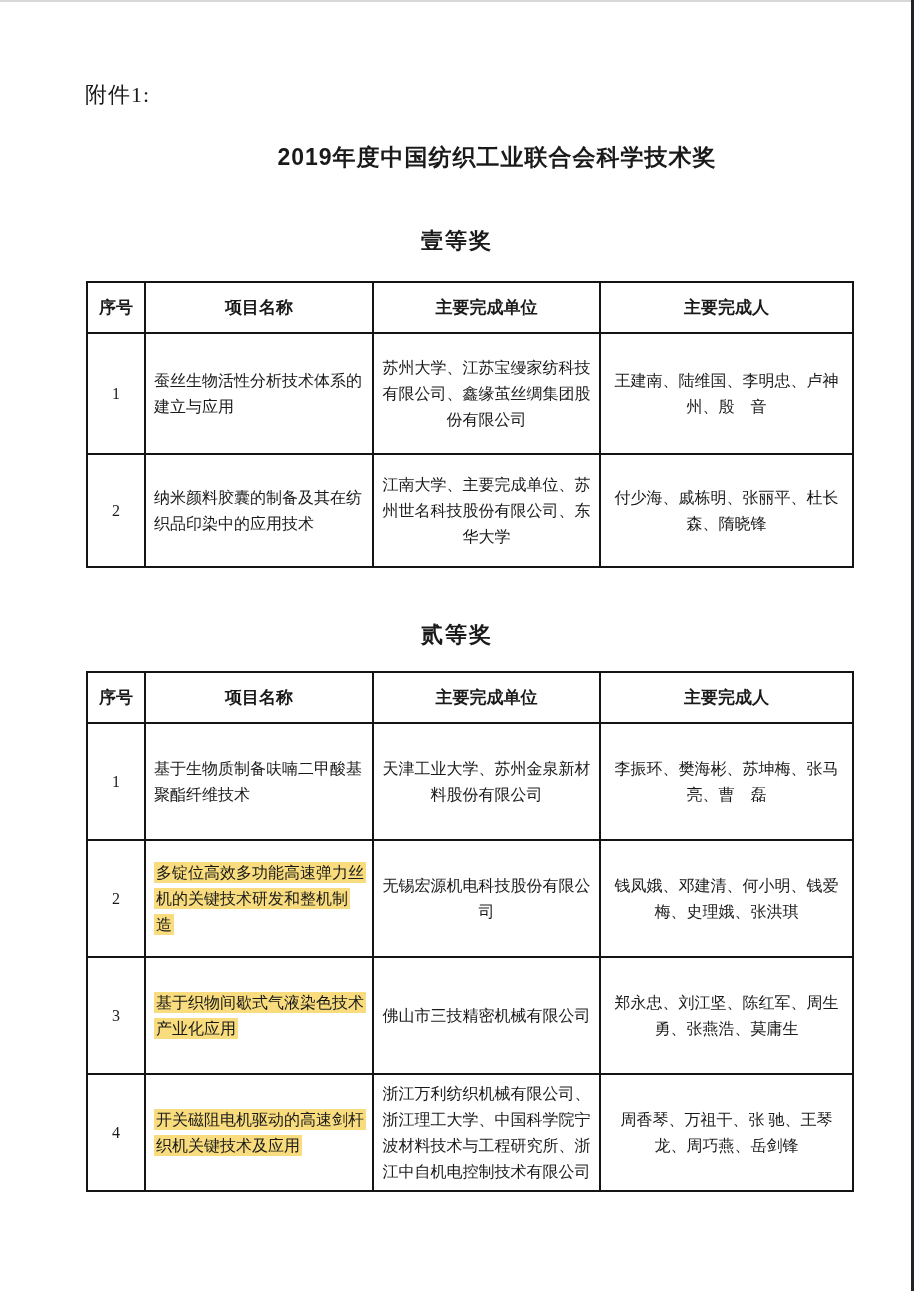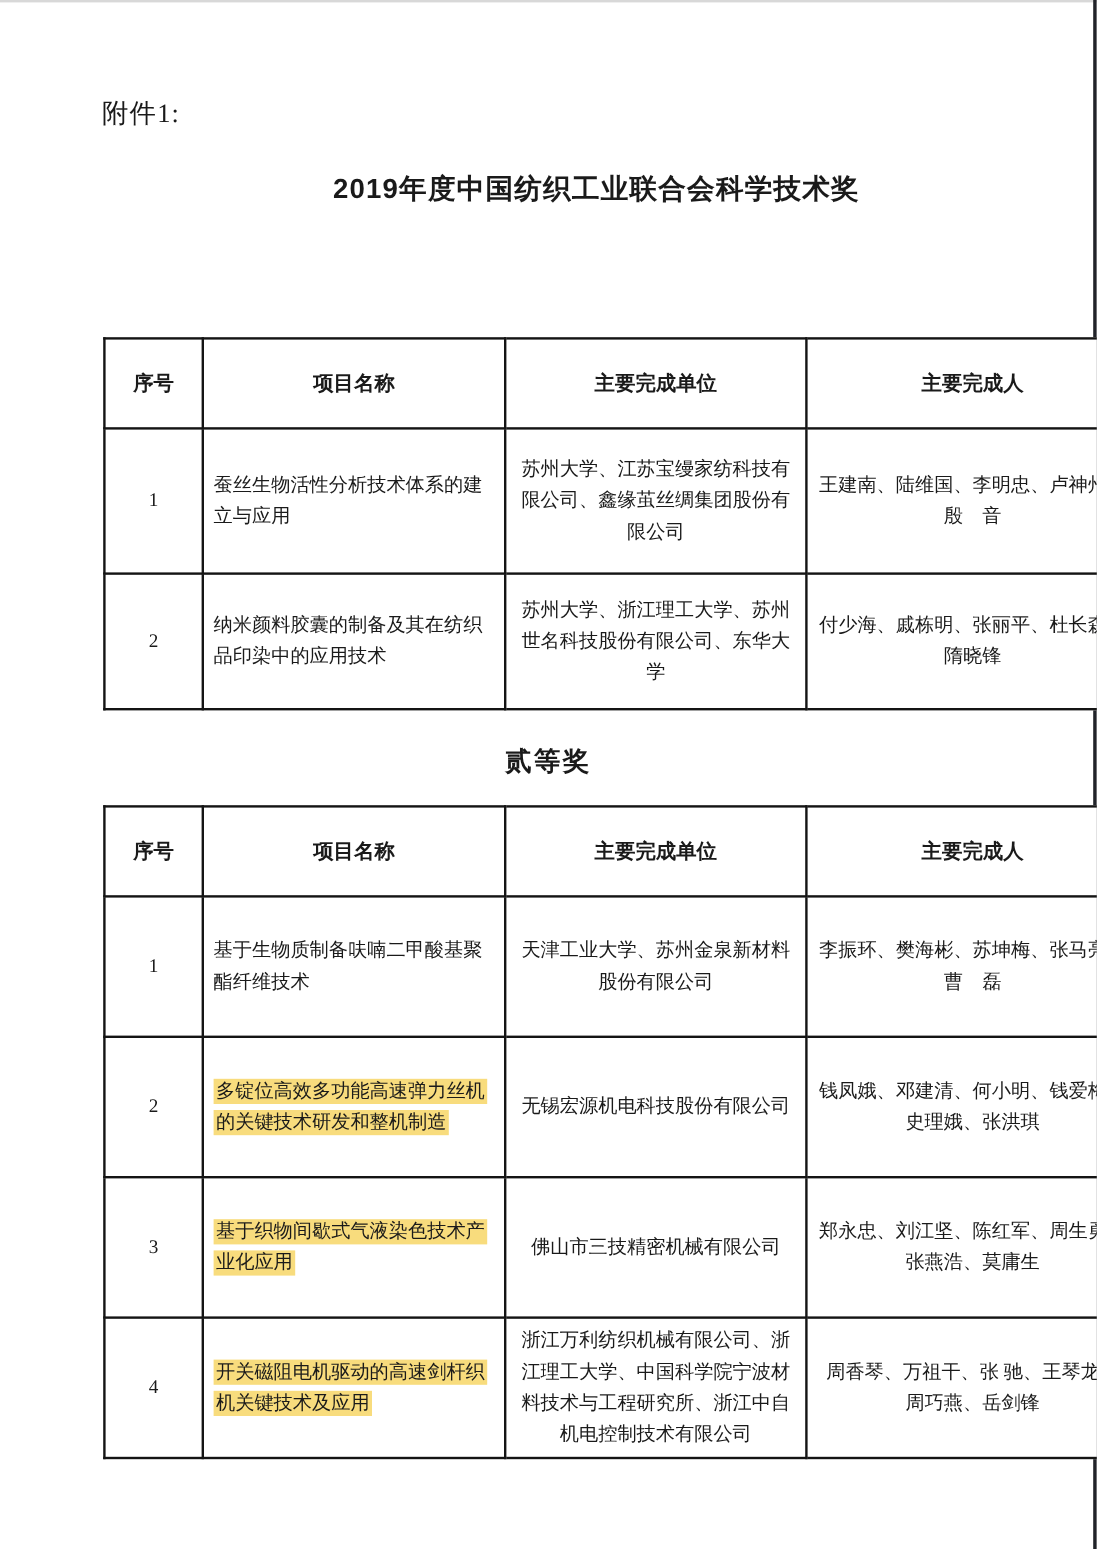--- a/index.html
+++ b/index.html
@@ -74,21 +74,21 @@
     vertical-align: middle;
     padding: 4px 8px;
     word-break: break-all;
     overflow: hidden;
   }
   table.award-table th {
     font-weight: bold;
     font-size: 17px;
     text-align: center;
     height: 45px;
-    padding: 14px;
+    padding: 2px;
   }
   .c-no { width: 52px; text-align: center; }
   .c-project { width: 222px; text-align: left; padding-left: 10px; }
   .c-units { width: 221px; text-align: center; padding-left: 9px; }
   .c-people { width: 247px; text-align: center; padding-left: 10px; }
   #table-1 tbody tr:nth-child(1) td { height: 111px; }
   #table-1 tbody tr:nth-child(2) td { height: 103px; }
   #table-2 tbody tr td { height: 107px; }
   .project-text { display: inline; margin-top: 10px; }
   .project-text.hl {
@@ -104,41 +104,42 @@
 <div class="page">
   <div class="top-scan-line"></div>
   <div class="right-scan-strip"></div>
 
   <div class="attachment">附件1:</div>
 
   <div class="doc-title">
     <div>2019年度中国纺织工业联合会科学技术奖</div>
   </div>
 
+  <div class="award-heading" id="heading-1">壹等奖</div>
 
   <table class="award-table" id="table-1">
     <thead>
         <tr>
           <th class="c-no">序号</th>
           <th class="c-project">项目名称</th>
           <th class="c-units">主要完成单位</th>
           <th class="c-people">主要完成人</th>
         </tr>
       </thead>
     <tbody>
         <tr>
           <td class="c-no">1</td>
           <td class="c-project"><span class="project-text">蚕丝生物活性分析技术体系的建立与应用</span></td>
           <td class="c-units">苏州大学、江苏宝缦家纺科技有限公司、鑫缘茧丝绸集团股份有限公司</td>
           <td class="c-people">王建南、陆维国、李明忠、卢神州、殷　音</td>
         </tr>
         <tr>
           <td class="c-no">2</td>
           <td class="c-project"><span class="project-text">纳米颜料胶囊的制备及其在纺织品印染中的应用技术</span></td>
-          <td class="c-units">苏州大学、浙江理工大学、苏州世名科技股份有限公司、东华大学</td>
+          <td class="c-units">江南大学、主要完成单位、苏州世名科技股份有限公司、东华大学</td>
           <td class="c-people">付少海、戚栋明、张丽平、杜长森、隋晓锋</td>
         </tr>
       </tbody>
   </table>
 
   <div class="award-heading" id="heading-2">贰等奖</div>
 
   <table class="award-table" id="table-2">
     <thead>
         <tr>

